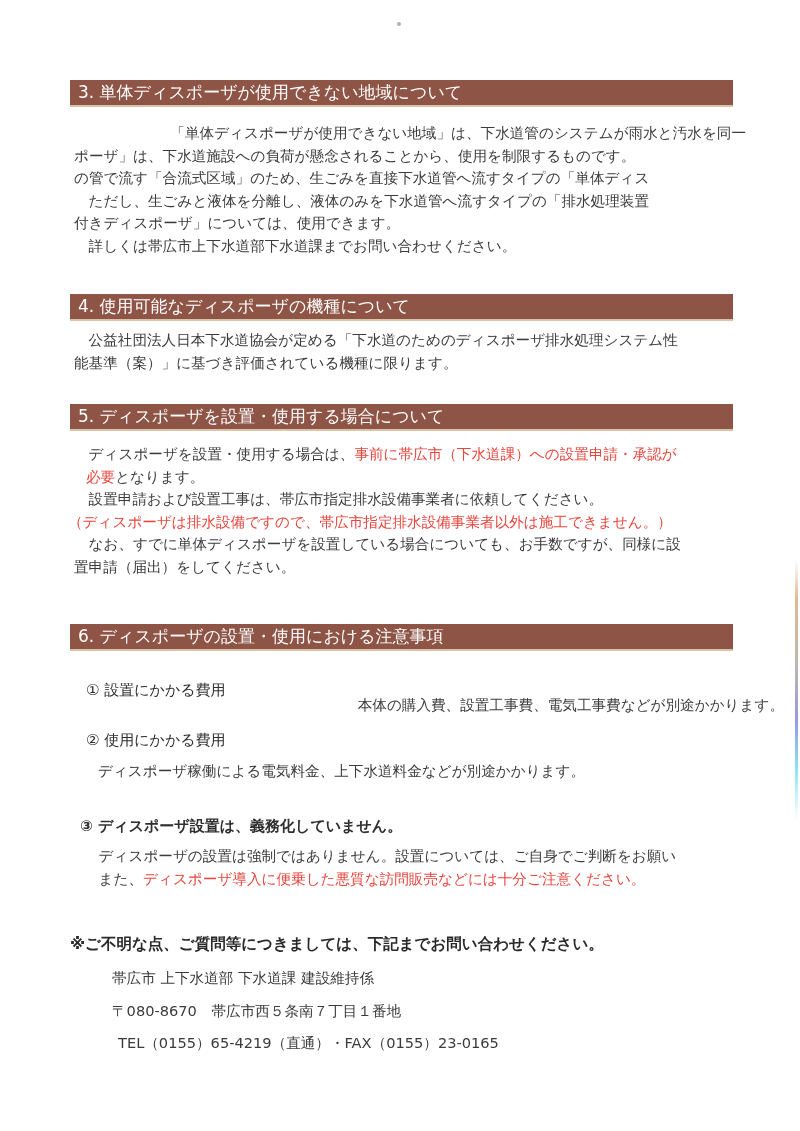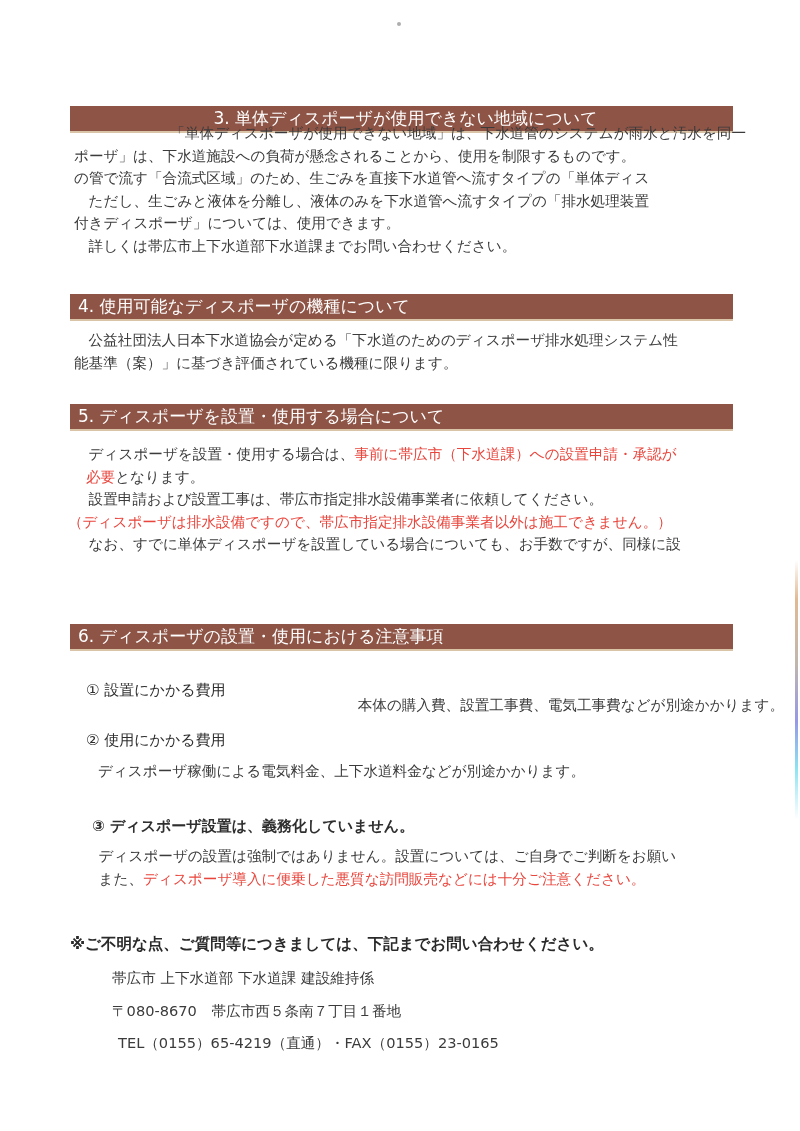--- a/index.html
+++ b/index.html
@@ -88,21 +88,21 @@
       color: #2a2a2a;
       white-space: nowrap;
     }
   </style>
 </head>
 <body>
 
 <div class="top-dot"></div>
 <div class="edge-artifact"></div>
 
-<div class="section-header" style="top:106px;text-align:center;">3. 単体ディスポーザが使用できない地域について</div>
+<div class="section-header" style="top:80px;">3. 単体ディスポーザが使用できない地域について</div>
 <div class="para" style="top:122px;">
   <span class="line" style="padding-left:10px;text-align:right;">「単体ディスポーザが使用できない地域」は、下水道管のシステムが雨水と汚水を同一</span>
   <span class="line">ポーザ」は、下水道施設への負荷が懸念されることから、使用を制限するものです。</span>
   <span class="line">の管で流す「合流式区域」のため、生ごみを直接下水道管へ流すタイプの「単体ディス</span>
   <span class="line">　ただし、生ごみと液体を分離し、液体のみを下水道管へ流すタイプの「排水処理装置</span>
   <span class="line">付きディスポーザ」については、使用できます。</span>
   <span class="line">　詳しくは帯広市上下水道部下水道課までお問い合わせください。</span>
 </div>
 
 <div class="section-header" style="top:294px;">4. 使用可能なディスポーザの機種について</div>
@@ -111,35 +111,36 @@
   <span class="line">能基準（案）」に基づき評価されている機種に限ります。</span>
 </div>
 
 <div class="section-header" style="top:404px;">5. ディスポーザを設置・使用する場合について</div>
 <div class="para" style="top:443px;">
   <span class="line"><span>　ディスポーザを設置・使用する場合は、</span><span class="red">事前に帯広市（下水道課）への設置申請・承認が</span></span>
   <span class="line" style="padding-left:12px;"><span class="red">必要</span><span>となります。</span></span>
   <span class="line">　設置申請および設置工事は、帯広市指定排水設備事業者に依頼してください。</span>
   <span class="line red" style="margin-left:-6px;">（ディスポーザは排水設備ですので、帯広市指定排水設備事業者以外は施工できません。）</span>
   <span class="line">　なお、すでに単体ディスポーザを設置している場合についても、お手数ですが、同様に設</span>
+  <span class="line">置申請（届出）をしてください。</span>
 </div>
 
 <div class="section-header" style="top:624px;">6. ディスポーザの設置・使用における注意事項</div>
 
 <div class="sub-heading" style="left:86px; top:664px;margin-top:15px;">① 設置にかかる費用</div>
 <div class="para" style="left:112px; top:694px;text-align:right;">
   <span class="line">本体の購入費、設置工事費、電気工事費などが別途かかります。</span>
 </div>
 
 <div class="sub-heading" style="left:86px; top:729px;">② 使用にかかる費用</div>
 <div class="para" style="left:98px; top:760px;">
   <span class="line">ディスポーザ稼働による電気料金、上下水道料金などが別途かかります。</span>
 </div>
 
-<div class="sub-heading" style="left:92px; top:815px; font-weight:bold;">③ ディスポーザ設置は、義務化していません。</div>
+<div class="sub-heading" style="left:80px; top:815px; font-weight:bold;">③ ディスポーザ設置は、義務化していません。</div>
 <div class="para" style="left:84px; top:845px;">
   <span class="line">　ディスポーザの設置は強制ではありません。設置については、ご自身でご判断をお願い</span>
   <span class="line"><span>　また、</span><span class="red">ディスポーザ導入に便乗した悪質な訪問販売などには十分ご注意ください。</span></span>
 </div>
 
 <div class="contact-lead">※ご不明な点、ご質問等につきましては、下記までお問い合わせください。</div>
 <div class="contact" style="left:112px; top:967px;">帯広市 上下水道部 下水道課 建設維持係</div>
 <div class="contact" style="left:112px; top:1000px;">〒080-8670　帯広市西５条南７丁目１番地</div>
 <div class="contact" style="left:118px; top:1032px;">TEL（0155）65-4219（直通）・FAX（0155）23-0165</div>
 

